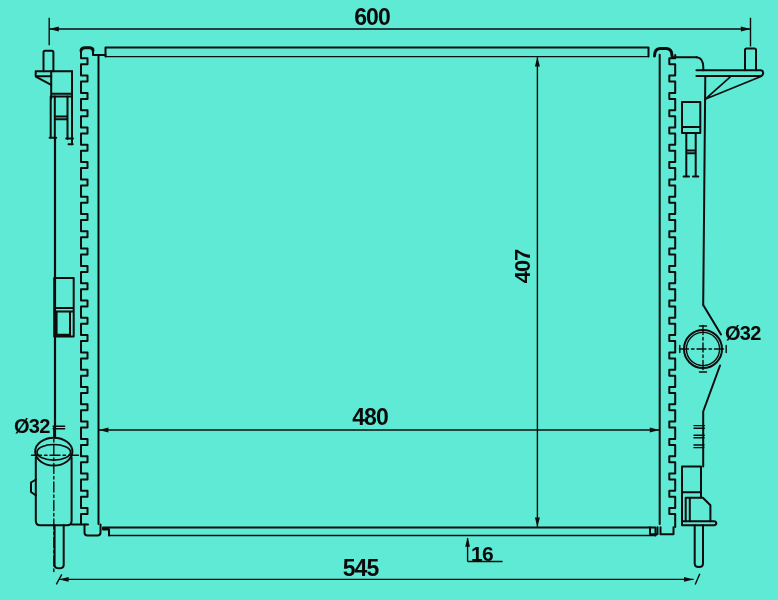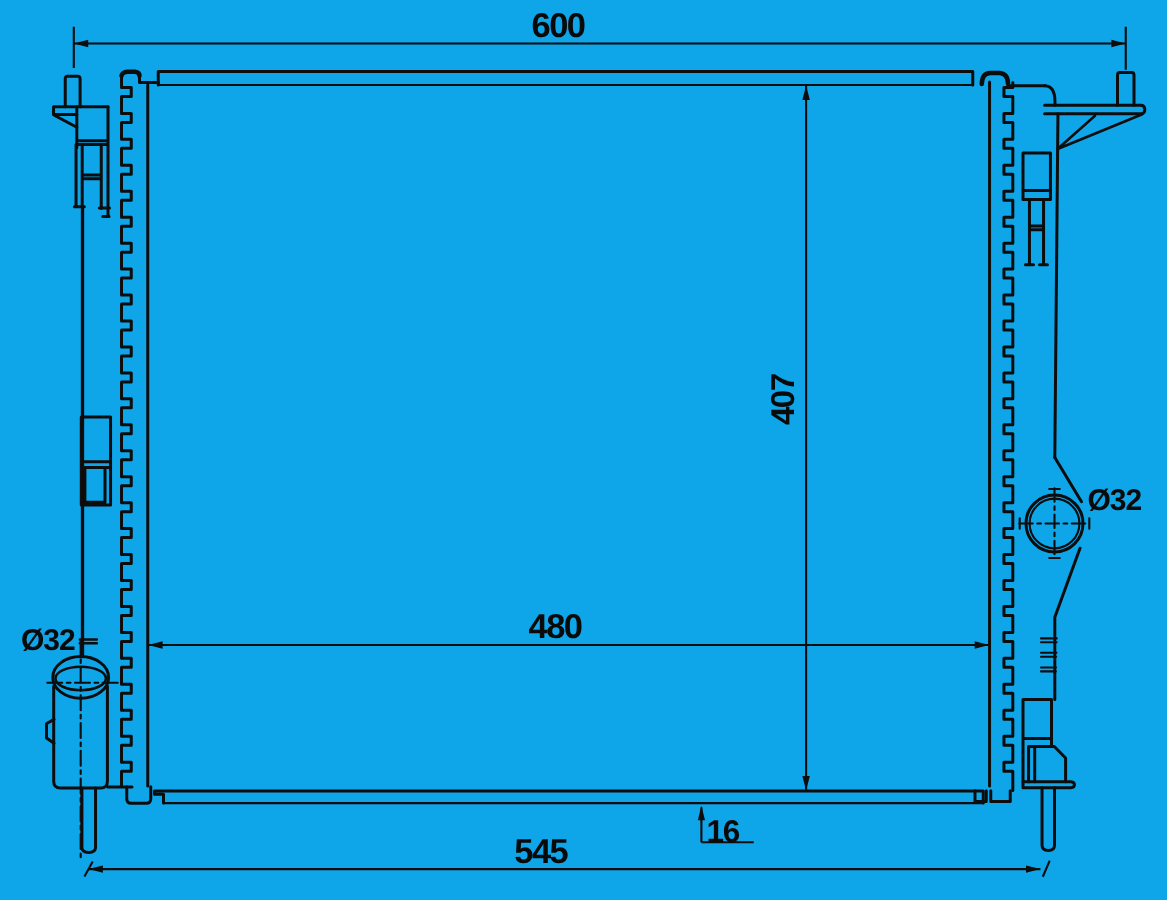--- a/index.html
+++ b/index.html
@@ -1,15 +1,15 @@
 <!DOCTYPE html>
 <html><head><meta charset="utf-8">
 <style>
 html,body{margin:0;padding:0;background:#ffffff;}
-.wrap{width:778px;height:600px;position:relative;background:#0ea5e9;overflow:hidden;}
+.wrap{width:778px;height:600px;position:relative;background:#5eead4;overflow:hidden;}
 text{font-family:"Liberation Sans",sans-serif;font-weight:bold;fill:#0a0a0a;}
 </style></head><body>
 <div class="wrap">
 <svg width="778" height="600" viewBox="0 0 778 600">
 <g stroke="#0d0d0d" fill="none" stroke-width="2" stroke-linecap="round" stroke-linejoin="round">
 
 <g>
           <path d="M105.5,47.6 H648.5 M105.5,47.6 V56.6 M648.5,47.6 V56.6"></path>
           <path stroke-width="1.3" d="M105.5,56.6 H648.5"></path>
         </g>

